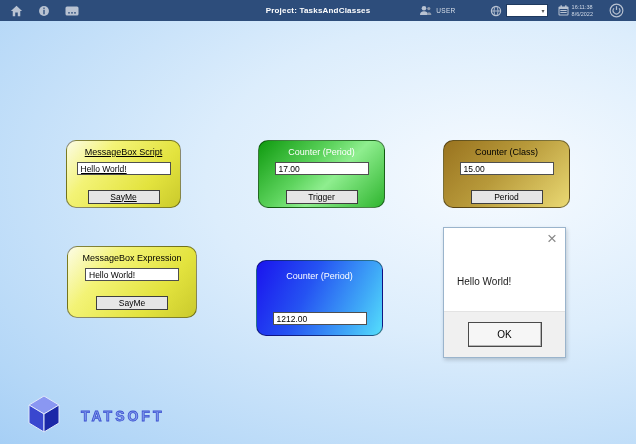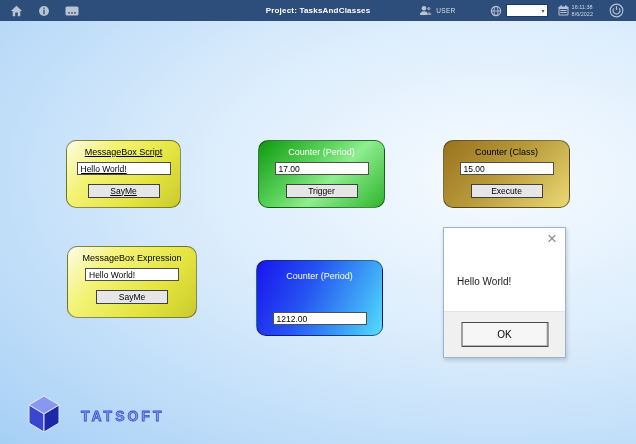--- a/index.html
+++ b/index.html
@@ -23,41 +23,41 @@
   .clock-cluster{display:flex;align-items:center;gap:3px;margin-right:16px;}
   .clock-text{display:flex;flex-direction:column;justify-content:center;font-size:5.5px;line-height:6.5px;color:#cfd8e6;}
 
   
   .panel{position:absolute;border-radius:10px;border:1px solid rgba(0,0,0,.45);
     display:flex;flex-direction:column;align-items:center;box-sizing:border-box;}
   .panel-title{font-size:9px;color:#000;margin-top:6px;}
   .panel-title.light{color:#ffffff;}
   .panel-input{width:94px;height:13px;margin-top:5px;border:1px solid #4f4f4f;background:#ffffff;
     font-family:"Liberation Sans",sans-serif;font-size:8.5px;color:#000;padding:0 3px;box-sizing:border-box;}
-  .panel-btn{width:72px;height:14px;margin-top:9px;background:#e6e6e6;border:1px solid #3f3f3f;
+  .panel-btn{width:72px;height:14px;margin-top:15px;background:#e6e6e6;border:1px solid #3f3f3f;
     font-family:"Liberation Sans",sans-serif;font-size:8.5px;color:#000;line-height:11px;padding:0;cursor:pointer;}
   .theme-yellow{background:linear-gradient(130deg,#fcfce6 0%,#f3f376 30%,#e3e33e 70%,#caca2c 100%);}
   .theme-green {background:linear-gradient(135deg,#0f9a0f 0%,#5ed45e 40%,#8fee8f 58%,#2fb52f 100%);}
   .theme-gold  {background:linear-gradient(135deg,#99731f 0%,#b7993a 45%,#ead973 100%);}
   .theme-blue  {background:linear-gradient(115deg,#1a14ee 0%,#2553f2 40%,#3fa9f7 78%,#55defc 100%);}
   .panel-a{left:66px; top:140px;width:115px;height:68px;text-decoration:underline;}
   .panel-b{left:258px;top:140px;width:127px;height:68px;}
   .panel-c{left:443px;top:140px;width:127px;height:68px;}
   .panel-d{left:67px; top:246px;width:130px;height:72px;}
   .panel-e{left:256px;top:260px;width:127px;height:76px;gap:16px;}
   .panel-e .panel-title{margin-top:10px;}
   .panel-e .panel-input{margin-top:15px;}
 
   
   .dialog{position:absolute;left:443px;top:227px;width:123px;height:131px;background:#ffffff;
     border:1px solid #9ab4cc;box-shadow:1px 2px 4px rgba(0,0,0,.18);box-sizing:border-box;}
   .dialog-close{position:absolute;top:2px;right:8px;font-size:17px;color:#8a8a8a;cursor:pointer;line-height:17px;font-weight:300;}
   .dialog-msg{position:absolute;left:13px;top:48px;font-size:10px;color:#1a1a1a;}
   .dialog-footer{position:absolute;left:0;right:0;bottom:0;height:45px;background:#f0f0f0;border-top:1px solid #e3e3e3;}
-  .dialog-ok{position:absolute;left:50%;transform:translateX(-50%);top:10px;width:87px;height:25px;
+  .dialog-ok{position:absolute;left:50%;transform:translateX(-50%);top:10px;width:74px;height:25px;
     background:#f6f6f6;border:1px solid #4a4a4a;box-shadow:inset -1px -1px 0 #b5b5b5;
     font-family:"Liberation Sans",sans-serif;font-size:10px;color:#000;cursor:pointer;}
 
   
   .logo{position:absolute;left:24px;top:393px;display:flex;align-items:center;gap:17px;}
   .logo-text{font-size:14px;font-weight:700;letter-spacing:3px;color:rgba(90,110,225,.55);
     -webkit-text-stroke:0.8px #3b4fd0;}
 </style>
 </head>
 <body>
@@ -152,21 +152,21 @@
 
   <div class="panel panel-b theme-green">
     <div class="panel-title light">Counter (Period)</div>
     <input class="panel-input" type="text" value="17.00" style="">
     <button class="panel-btn">Trigger</button>
   </div>
 
   <div class="panel panel-c theme-gold">
     <div class="panel-title">Counter (Class)</div>
     <input class="panel-input" type="text" value="15.00" style="">
-    <button class="panel-btn">Execute</button>
+    <button class="panel-btn">Period</button>
   </div>
 
   <div class="panel panel-d theme-yellow">
     <div class="panel-title">MessageBox Expression</div>
     <input class="panel-input" type="text" value="Hello World!" style="">
     <button class="panel-btn">SayMe</button>
   </div>
 
   <div class="panel panel-e theme-blue">
     <div class="panel-title light">Counter (Period)</div>

